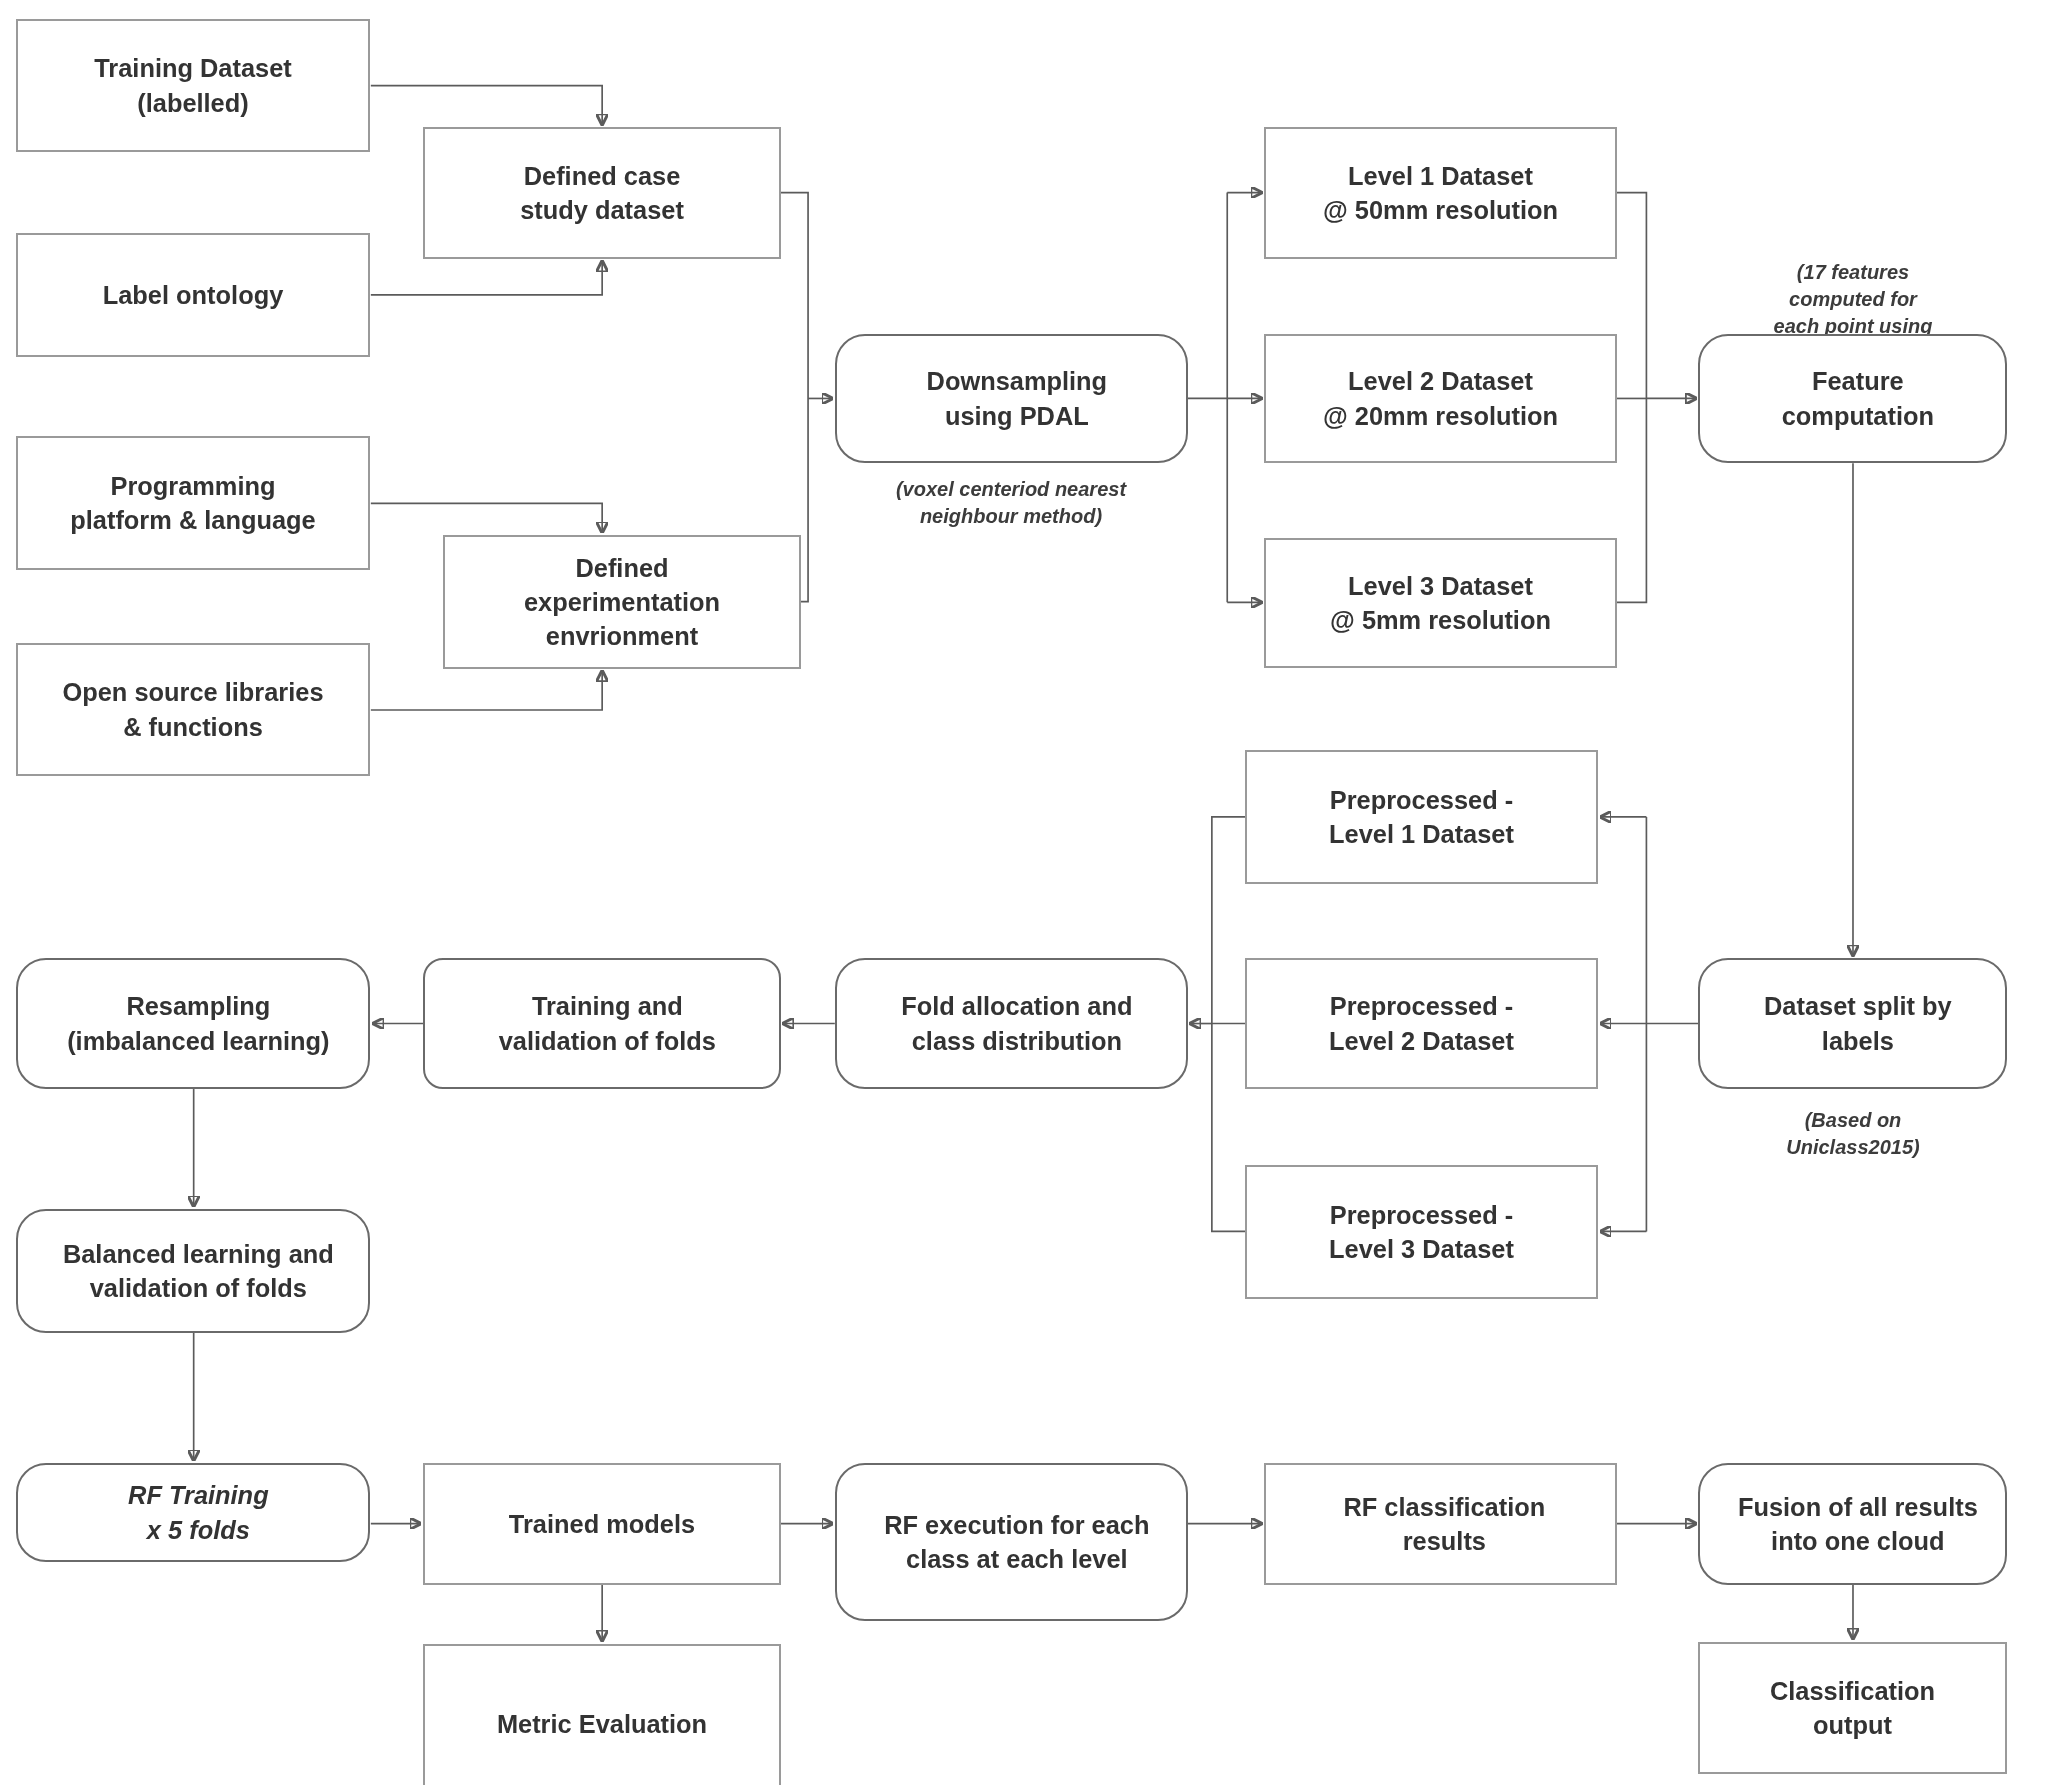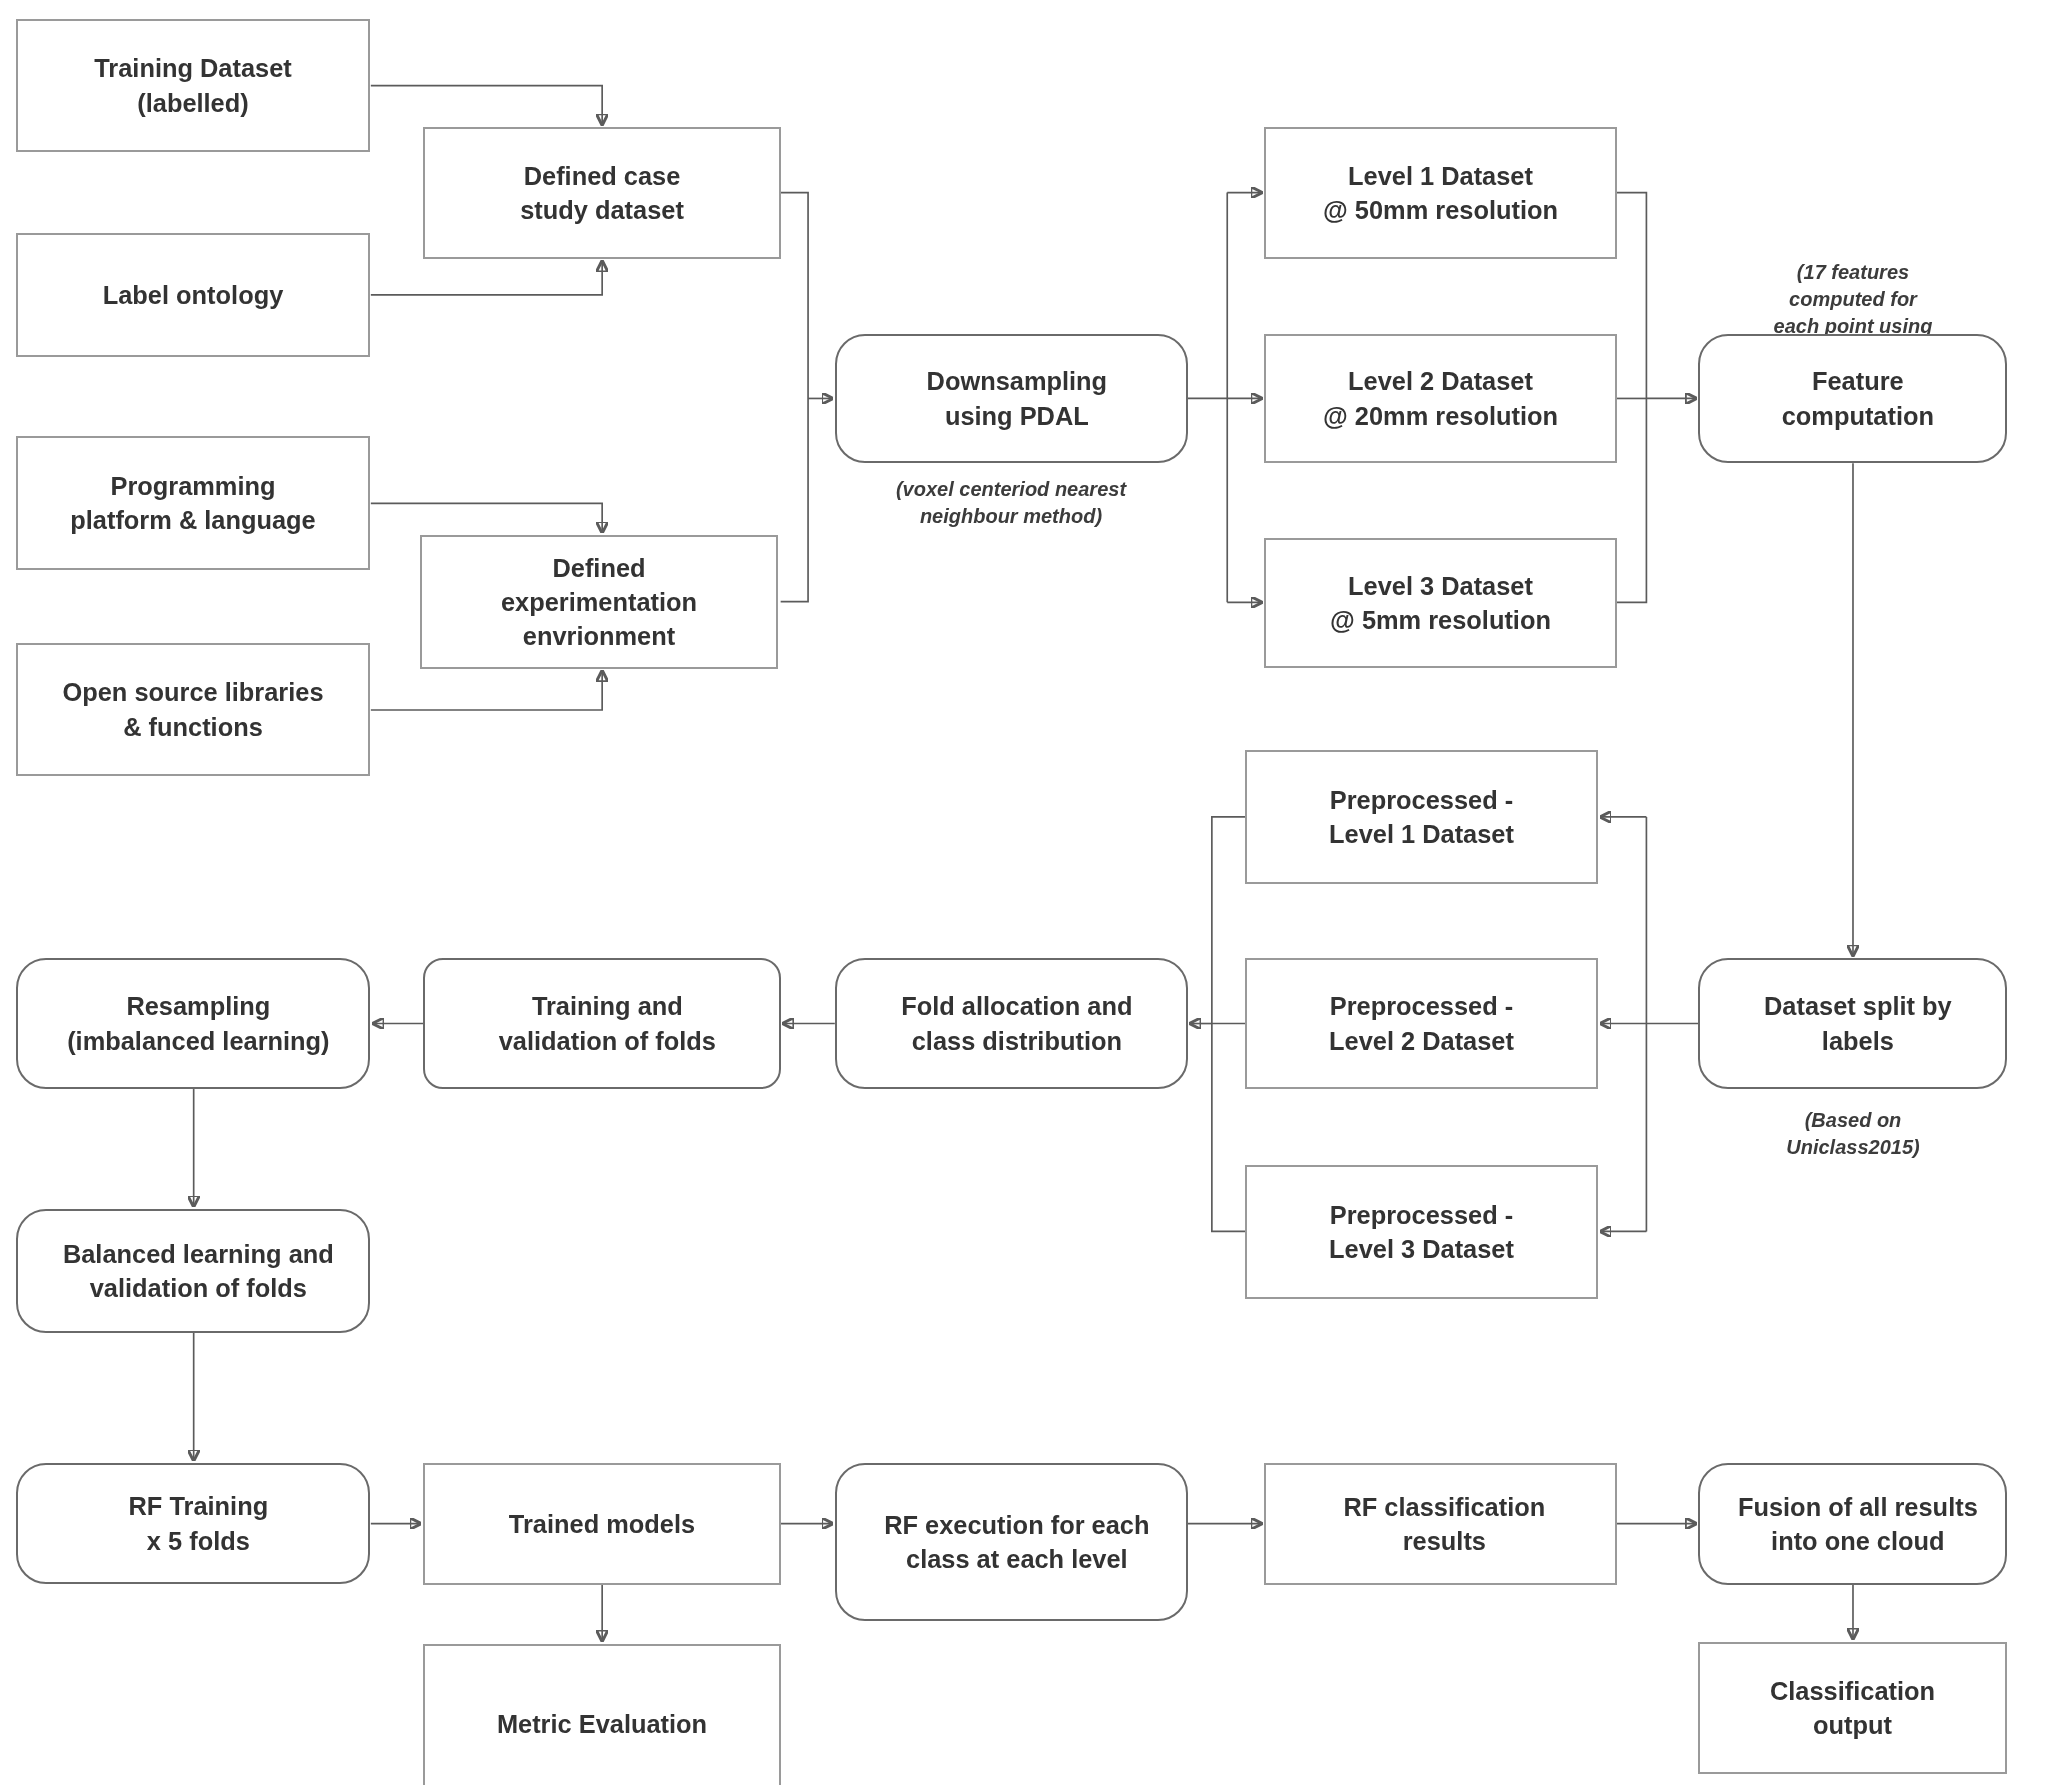--- a/index.html
+++ b/index.html
@@ -91,21 +91,21 @@
   <div class="node rect" style="left:16px;top:19px;width:354px;height:133px;"><span>Training Dataset
 (labelled)</span></div>
   <div class="node rect" style="left:16px;top:233px;width:354px;height:124px;"><span>Label ontology</span></div>
   <div class="node rect" style="left:16px;top:436px;width:354px;height:134px;"><span>Programming
 platform &amp; language</span></div>
   <div class="node rect" style="left:16px;top:643px;width:354px;height:133px;"><span>Open source libraries
 &amp; functions</span></div>
 
   <div class="node rect" style="left:423px;top:127px;width:358px;height:132px;"><span>Defined case
 study dataset</span></div>
-  <div class="node rect" style="left:420px;top:535px;width:358px;height:134px;"><span>Defined
+  <div class="node rect" style="left:443px;top:535px;width:358px;height:134px;"><span>Defined
 experimentation
 envrionment</span></div>
 
   <div class="node round" style="left:835px;top:334px;width:353px;height:129px;"><span>Downsampling
 using PDAL</span></div>
   <div class="note" style="left:1011px;top:476px;">(voxel centeriod nearest
 neighbour method)</div>
 
   <div class="node rect" style="left:1264px;top:127px;width:353px;height:132px;"><span>Level 1 Dataset
 @ 50mm resolution</span></div>
@@ -132,21 +132,21 @@
 
   <div class="node round" style="left:835px;top:958px;width:353px;height:131px;"><span>Fold allocation and
 class distribution</span></div>
   <div class="node round" style="left:423px;top:958px;width:358px;height:131px;border-radius:20px;"><span>Training and
 validation of folds</span></div>
   <div class="node round" style="left:16px;top:958px;width:354px;height:131px;"><span>Resampling
 (imbalanced learning)</span></div>
   <div class="node round" style="left:16px;top:1209px;width:354px;height:124px;"><span>Balanced learning and
 validation of folds</span></div>
 
-  <div class="node round" style="left:16px;top:1463px;width:354px;height:121px;"><span>RF Training
+  <div class="node round" style="left:16px;top:1463px;width:354px;height:99px;font-style:italic;"><span>RF Training
 x 5 folds</span></div>
   <div class="node rect" style="left:423px;top:1463px;width:358px;height:122px;"><span>Trained models</span></div>
   <div class="node round" style="left:835px;top:1463px;width:353px;height:158px;"><span>RF execution for each
 class at each level</span></div>
   <div class="node rect" style="left:1264px;top:1463px;width:353px;height:122px;padding-left:13px;"><span>RF classification
 results</span></div>
   <div class="node round" style="left:1698px;top:1463px;width:309px;height:122px;"><span>Fusion of all results
 into one cloud</span></div>
 
   <div class="node rect" style="left:423px;top:1644px;width:358px;height:160px;"><span>Metric Evaluation</span></div>

